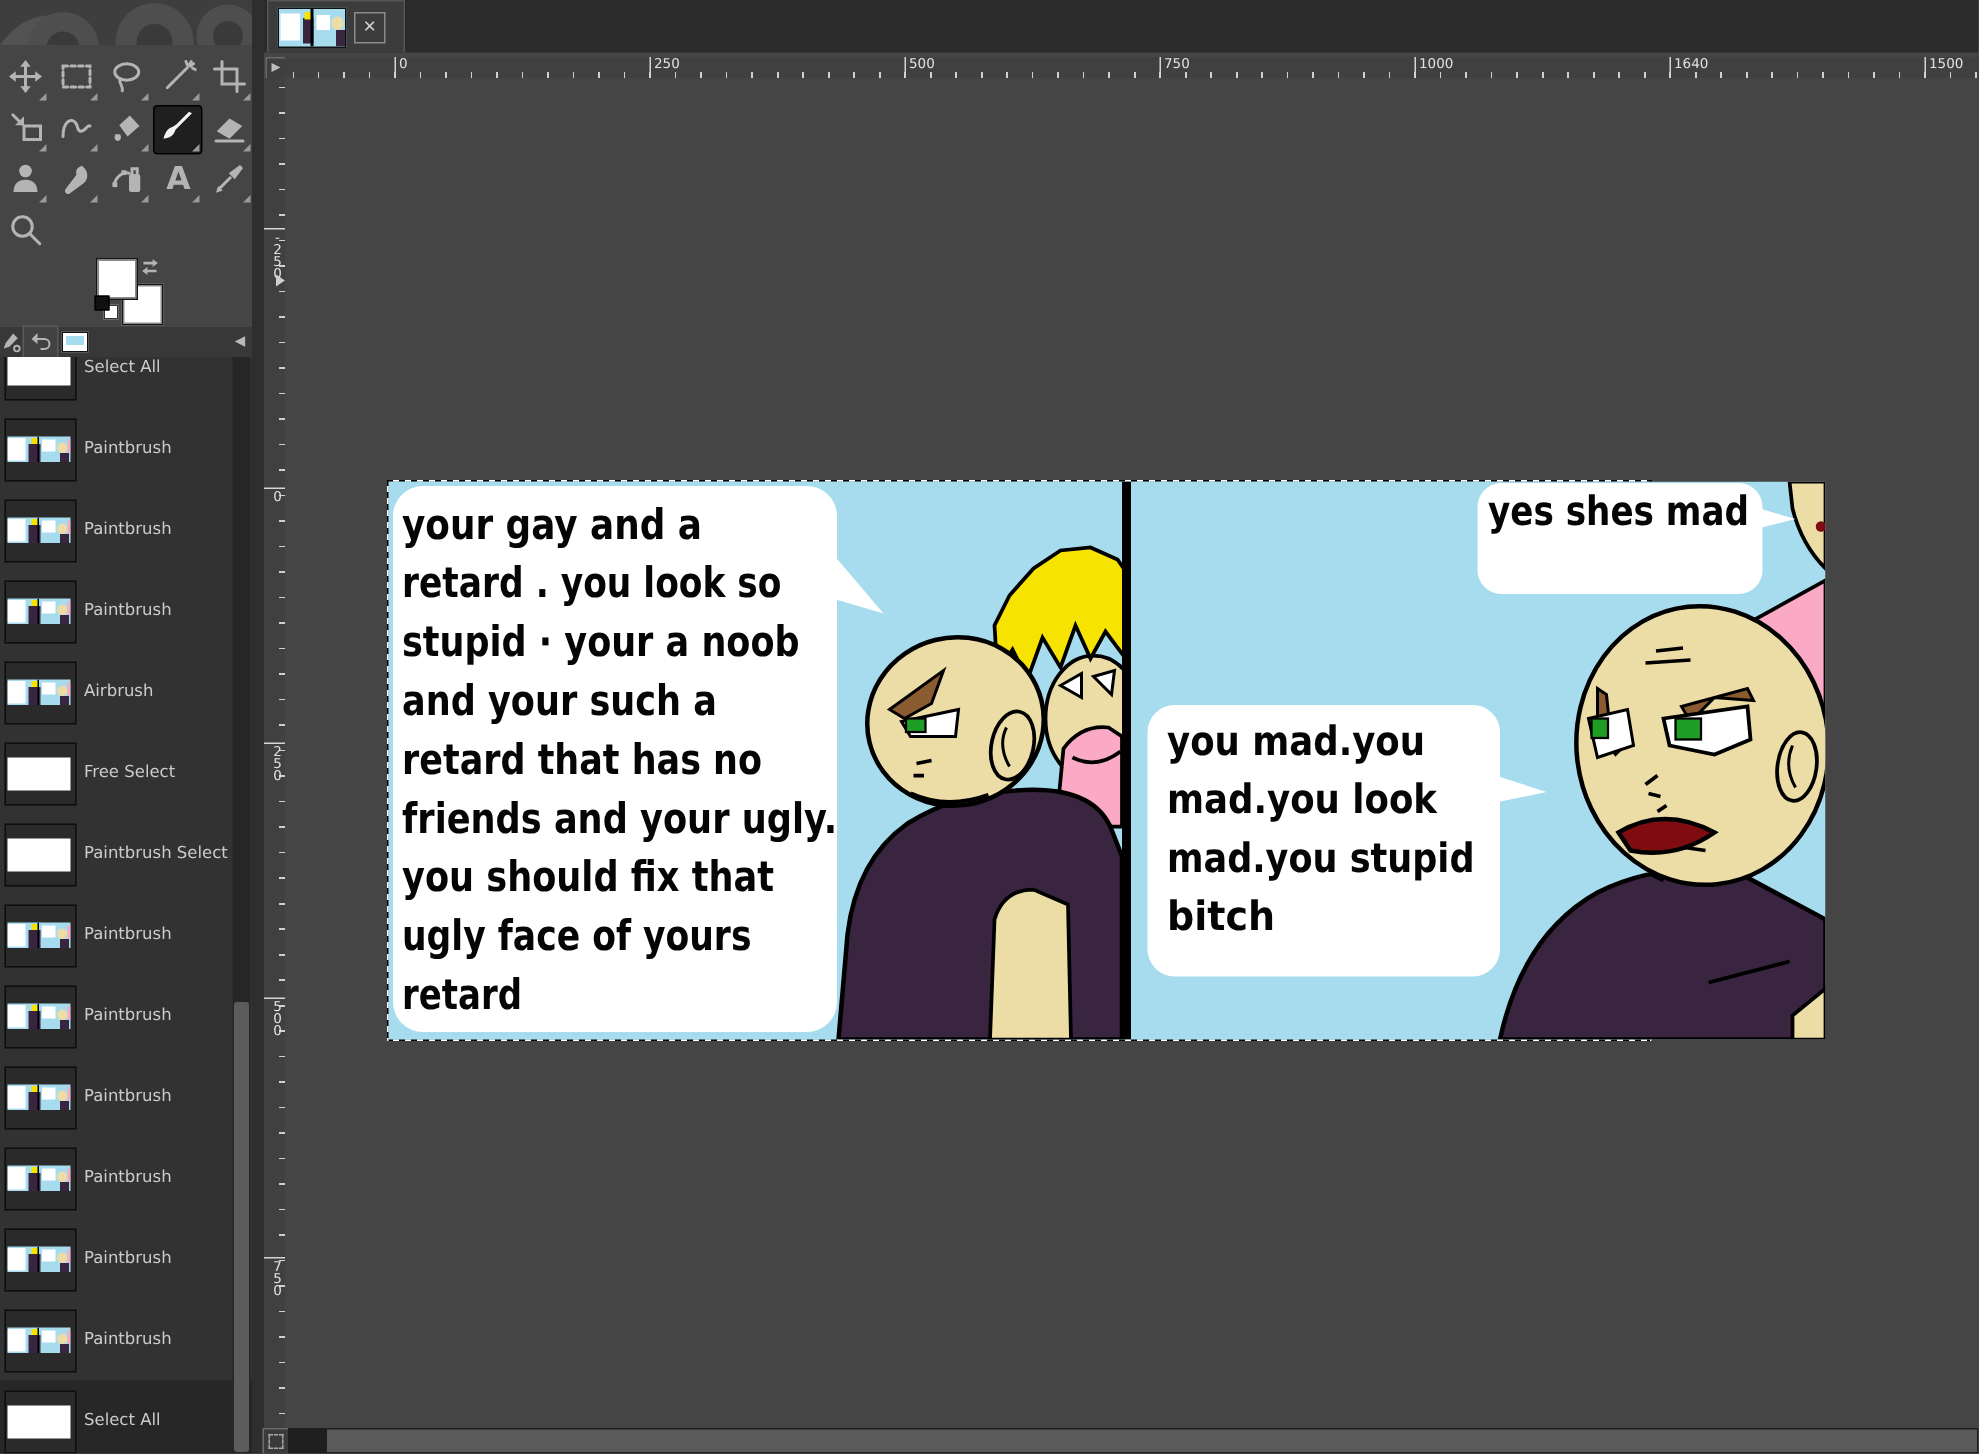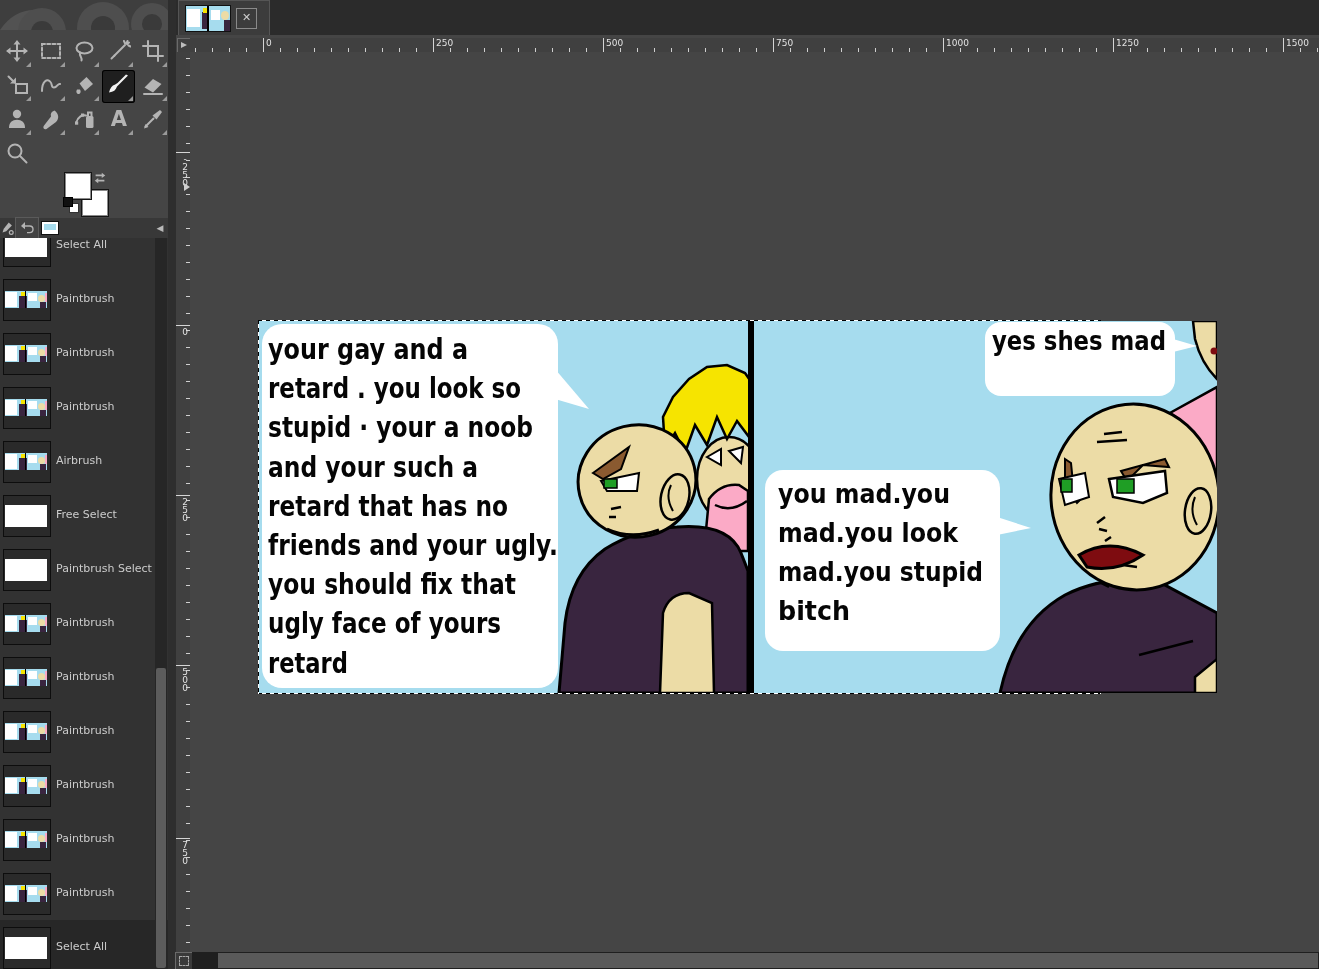--- a/index.html
+++ b/index.html
@@ -450,21 +450,21 @@
     </div>
   </div>
 
   <div id="ruler-corner" class="abs"></div>
   <div id="hruler" class="abs">
       <span class="hlab" style="left: 73px;">0</span>
       <span class="hlab" style="left: 243px;">250</span>
       <span class="hlab" style="left: 413px;">500</span>
       <span class="hlab" style="left: 583px;">750</span>
       <span class="hlab" style="left: 753px;">1000</span>
-      <span class="hlab" style="left: 923px;">1250</span>
+      <span class="hlab" style="left: 923px;">1640</span>
       <span class="hlab" style="left: 1093px;">1500</span>
     </div>
   <div id="vruler" class="abs">
       <span class="vlab" style="top: 100px;">-250</span>
       <span class="vlab" style="top: 273px;">0</span>
       <span class="vlab" style="top: 443px;">250</span>
       <span class="vlab" style="top: 613px;">500</span>
       <span class="vlab" style="top: 786px;">750</span>
     </div>
   <div id="vmarker" class="abs"></div>

